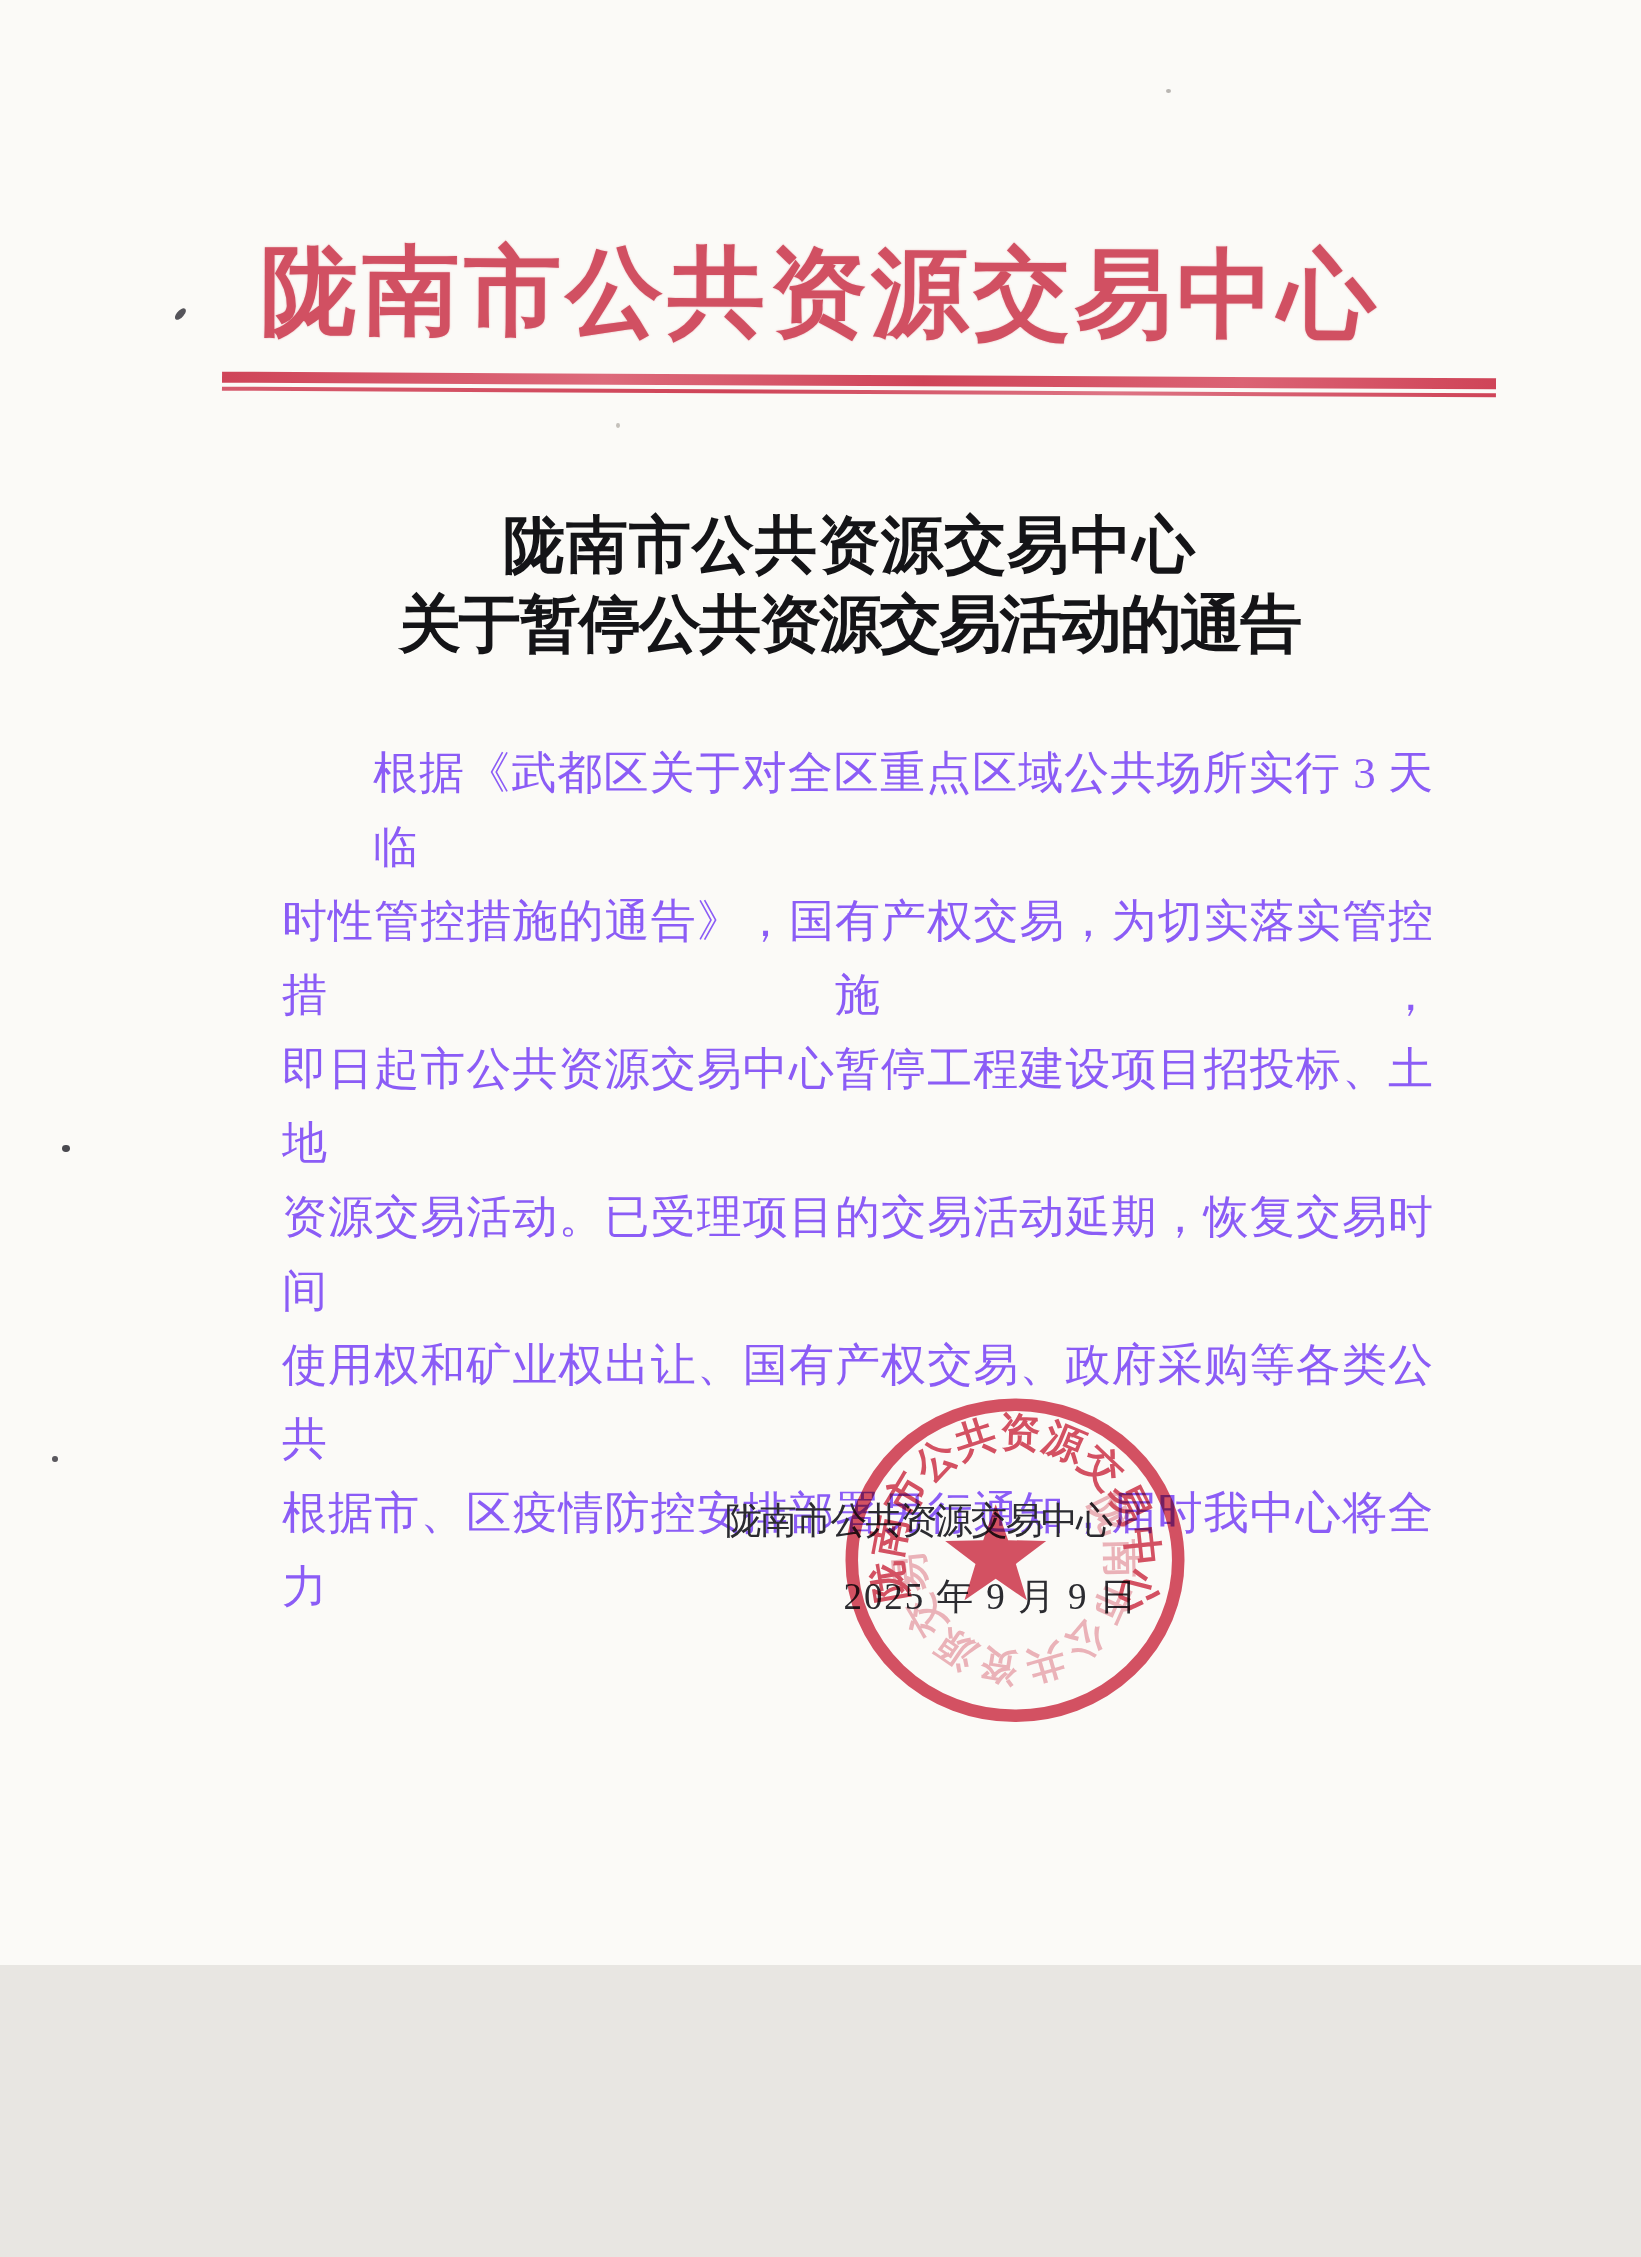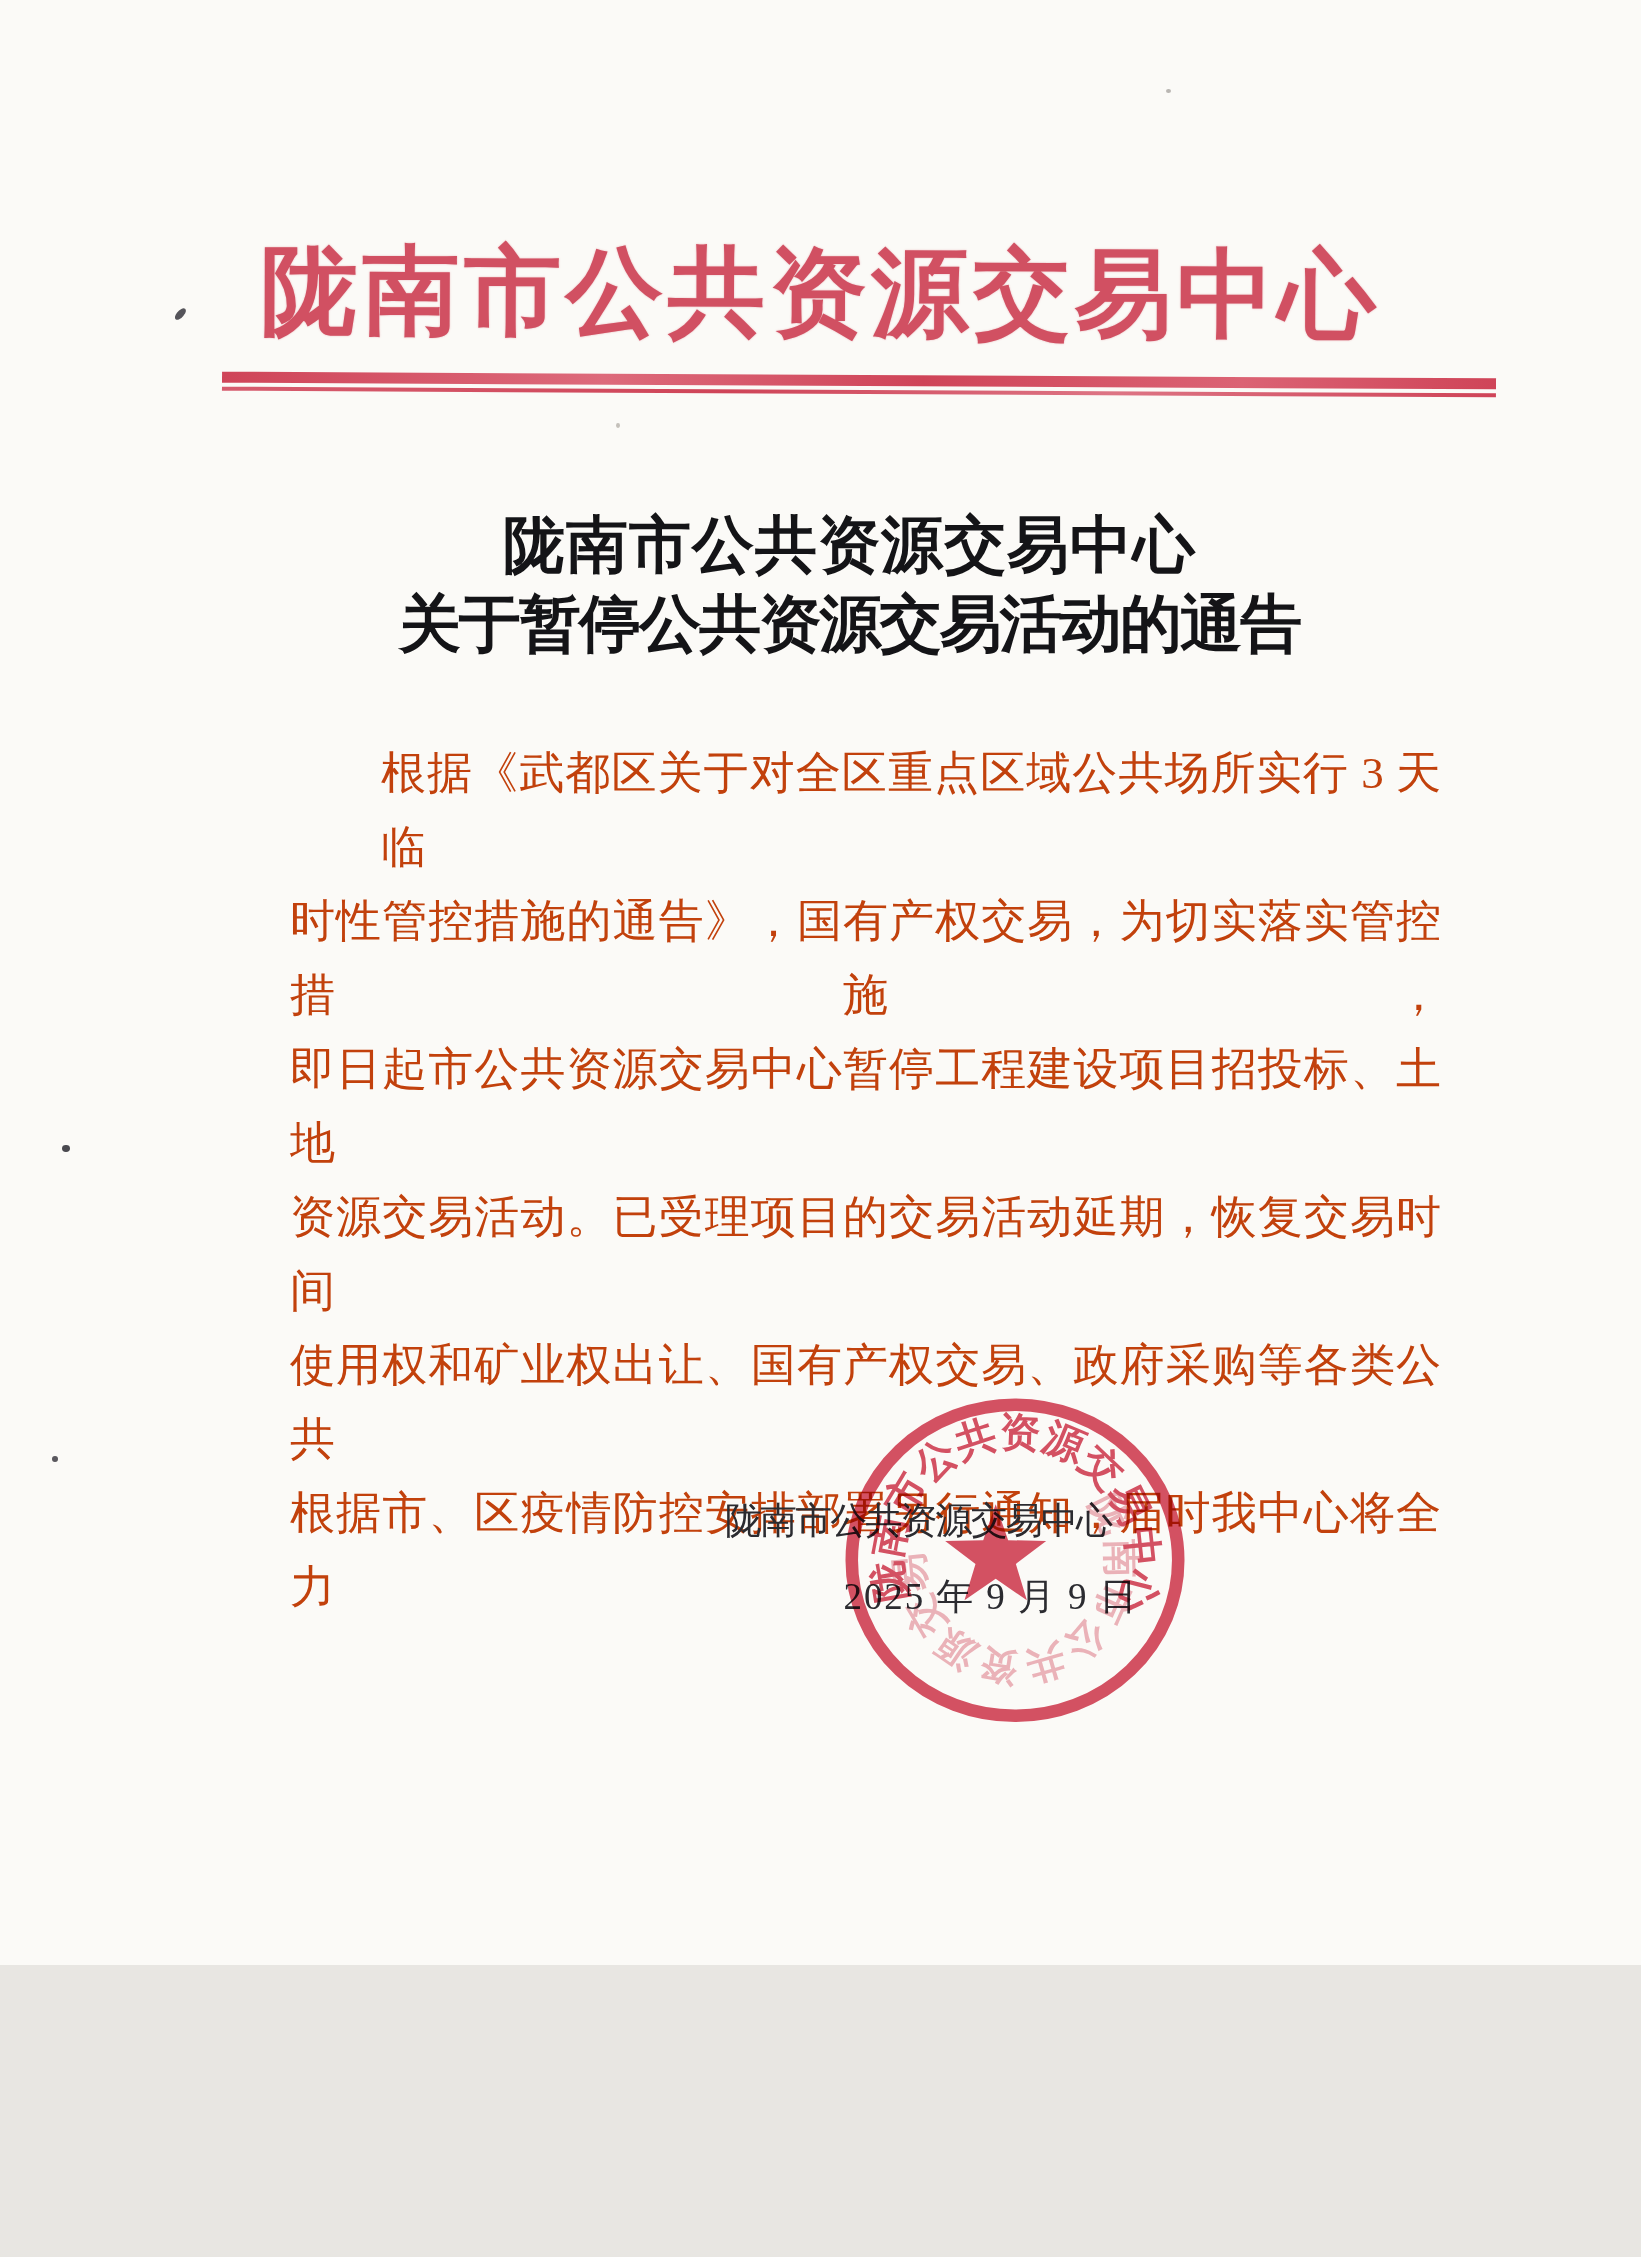--- a/index.html
+++ b/index.html
@@ -28,22 +28,22 @@
   
   .doc-title{
     position:absolute;top:506px;left:0;width:1699px;margin:0;
     text-align:center;font-weight:bold;color:#141417;
   }
   .doc-title span{display:block;font-size:62px;line-height:79px;}
   .doc-title .t1{letter-spacing:1px;}
   .doc-title .t2{letter-spacing:-1.9px;}
   
   .body-text{
-    position:absolute;top:736px;left:290px;width:1151px;
-    color:#c2410c;
+    position:absolute;top:736px;left:282px;width:1151px;
+    color:#8b5cf6;
   }
   .body-text p{
     margin:0;font-size:45px;line-height:74px;
     text-align:justify;text-align-last:justify;
     text-justify:inter-character;
   }
   .body-text p.indent{padding-left:91px;}
   .body-text p.last{text-align-last:left;}
   
   .sig-org{

